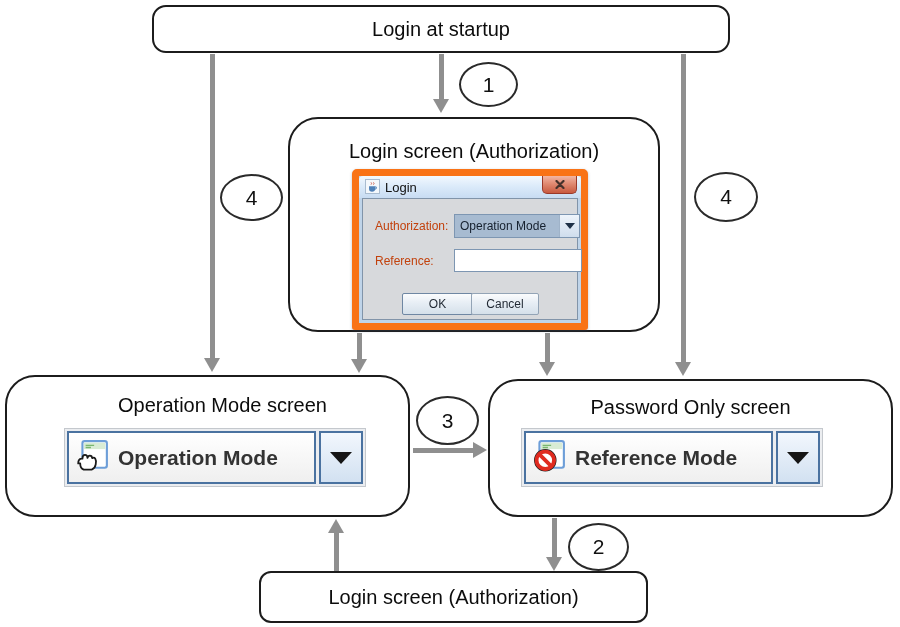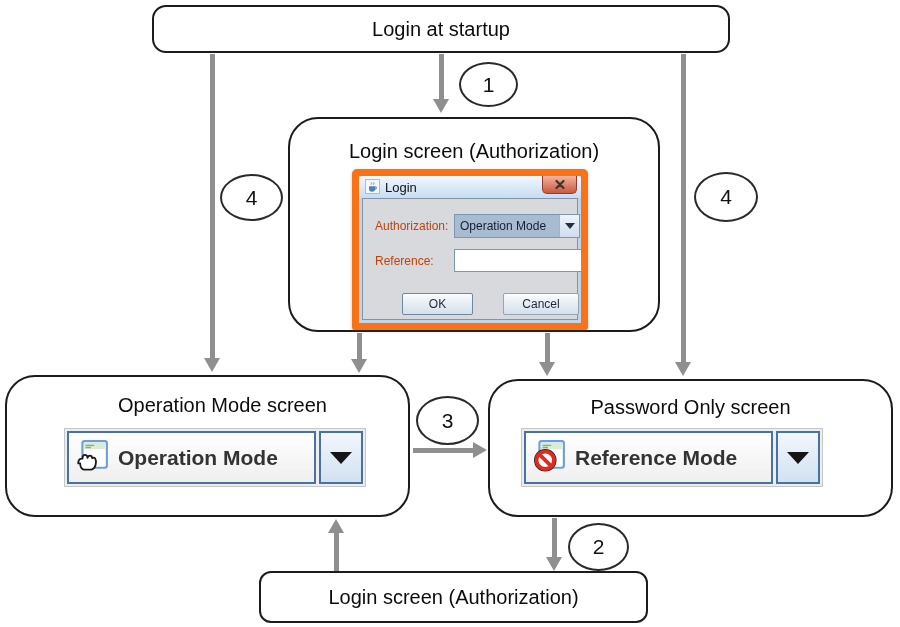--- a/index.html
+++ b/index.html
@@ -55,21 +55,21 @@
   .tri-down-sm { width:0; height:0; border-left:5px solid transparent;
                  border-right:5px solid transparent; border-top:6px solid #1f3147; }
   .pw-field { position:absolute; left:91px; top:50px; width:128px; height:23px;
               background:#fff; border:1px solid #7d96b2; font-size:12px; padding:0 4px;
               font-family:"Liberation Sans", sans-serif; }
   .dlg-btn { position:absolute; top:94px; height:22px; font-size:12px; color:#1f2732;
              background:linear-gradient(#fbfcfd, #e7eef5 45%, #d5e0ea);
              border:1px solid #93a4b6; border-radius:2px;
              display:flex; align-items:center; justify-content:center; }
   .dlg-btn.ok { left:39px; width:71px; border-color:#6f87a3; }
-  .dlg-btn.cancel { left:140px; width:76px; }
+  .dlg-btn.cancel { left:108px; width:68px; }
 
   
   .mode-widget { position:absolute; height:57px; width:300px; background:#ebedf0;
                  display:flex; align-items:stretch; padding:2px; gap:3px;
                  box-shadow:0 0 0 1px #c4c8cd; }
   .mode-main { flex:1; border:2px solid #4a72a0; background:linear-gradient(#ffffff,#efefef);
                display:flex; align-items:center; gap:9px; padding-left:6px; }
   .mode-text { font-size:21px; font-weight:bold; color:#333333; white-space:nowrap; }
   .mode-arrow { width:44px; border:2px solid #4a72a0;
                 background:linear-gradient(#f2f7fd, #d2e1f1);

